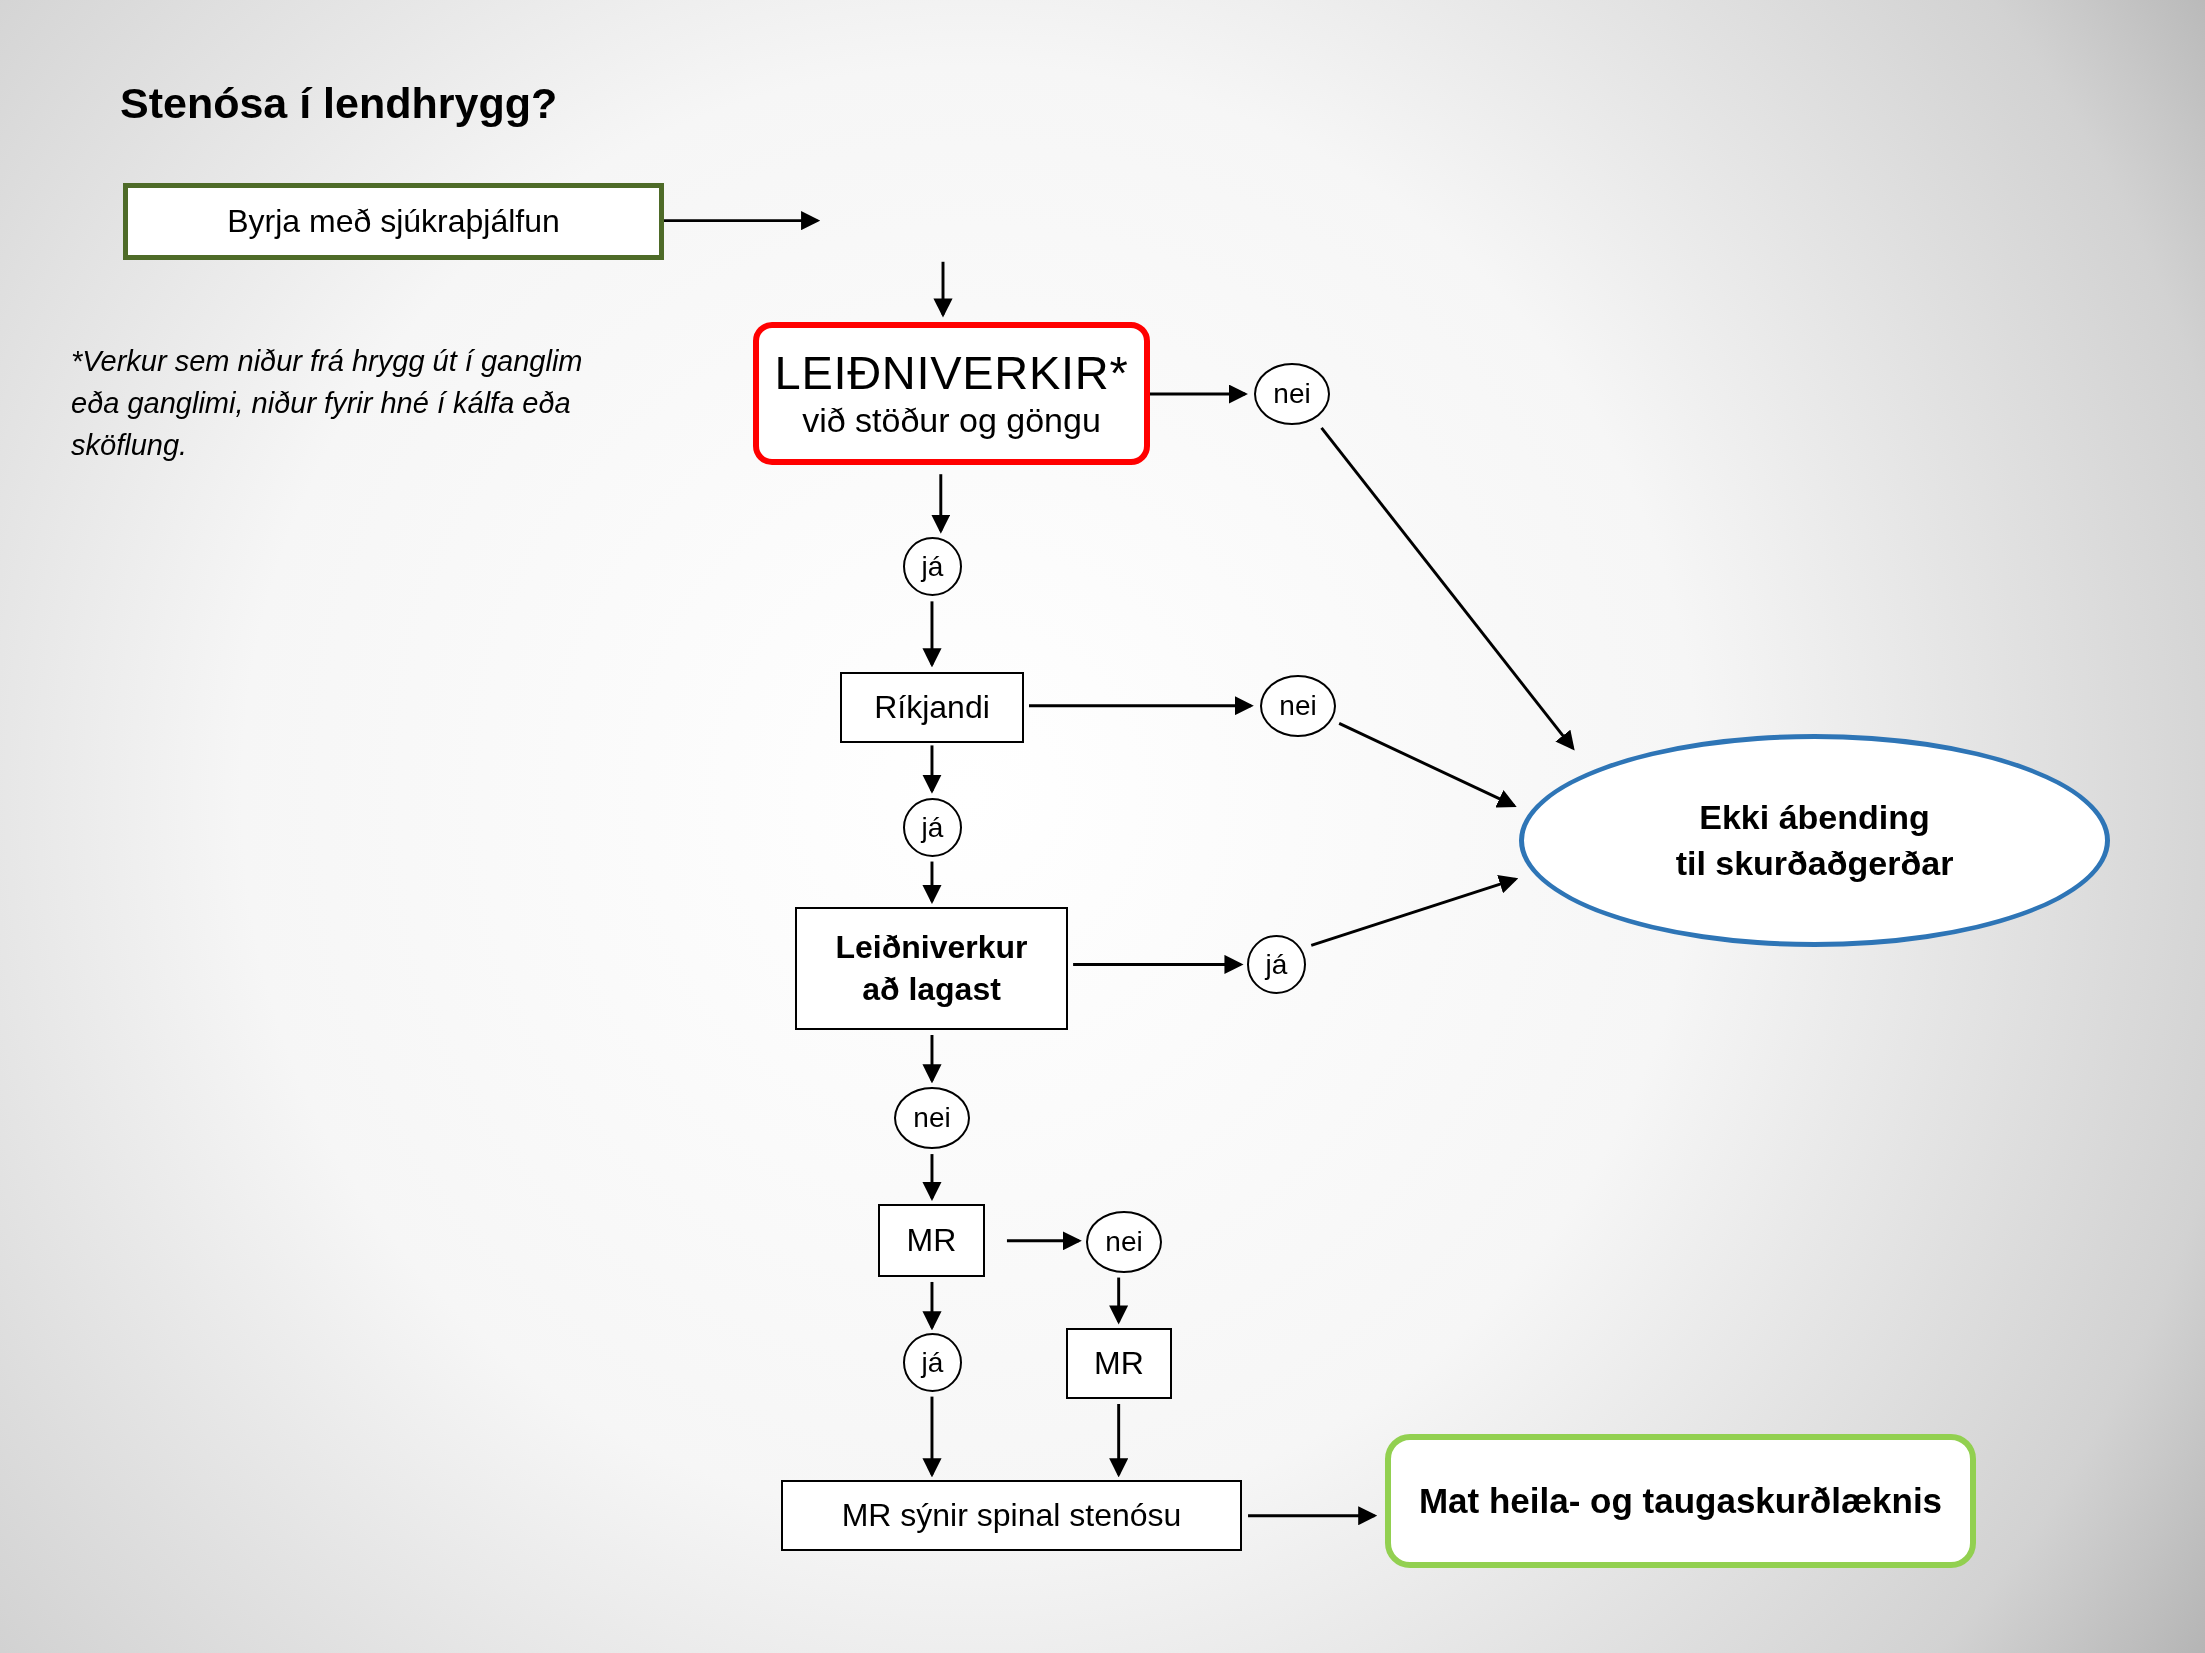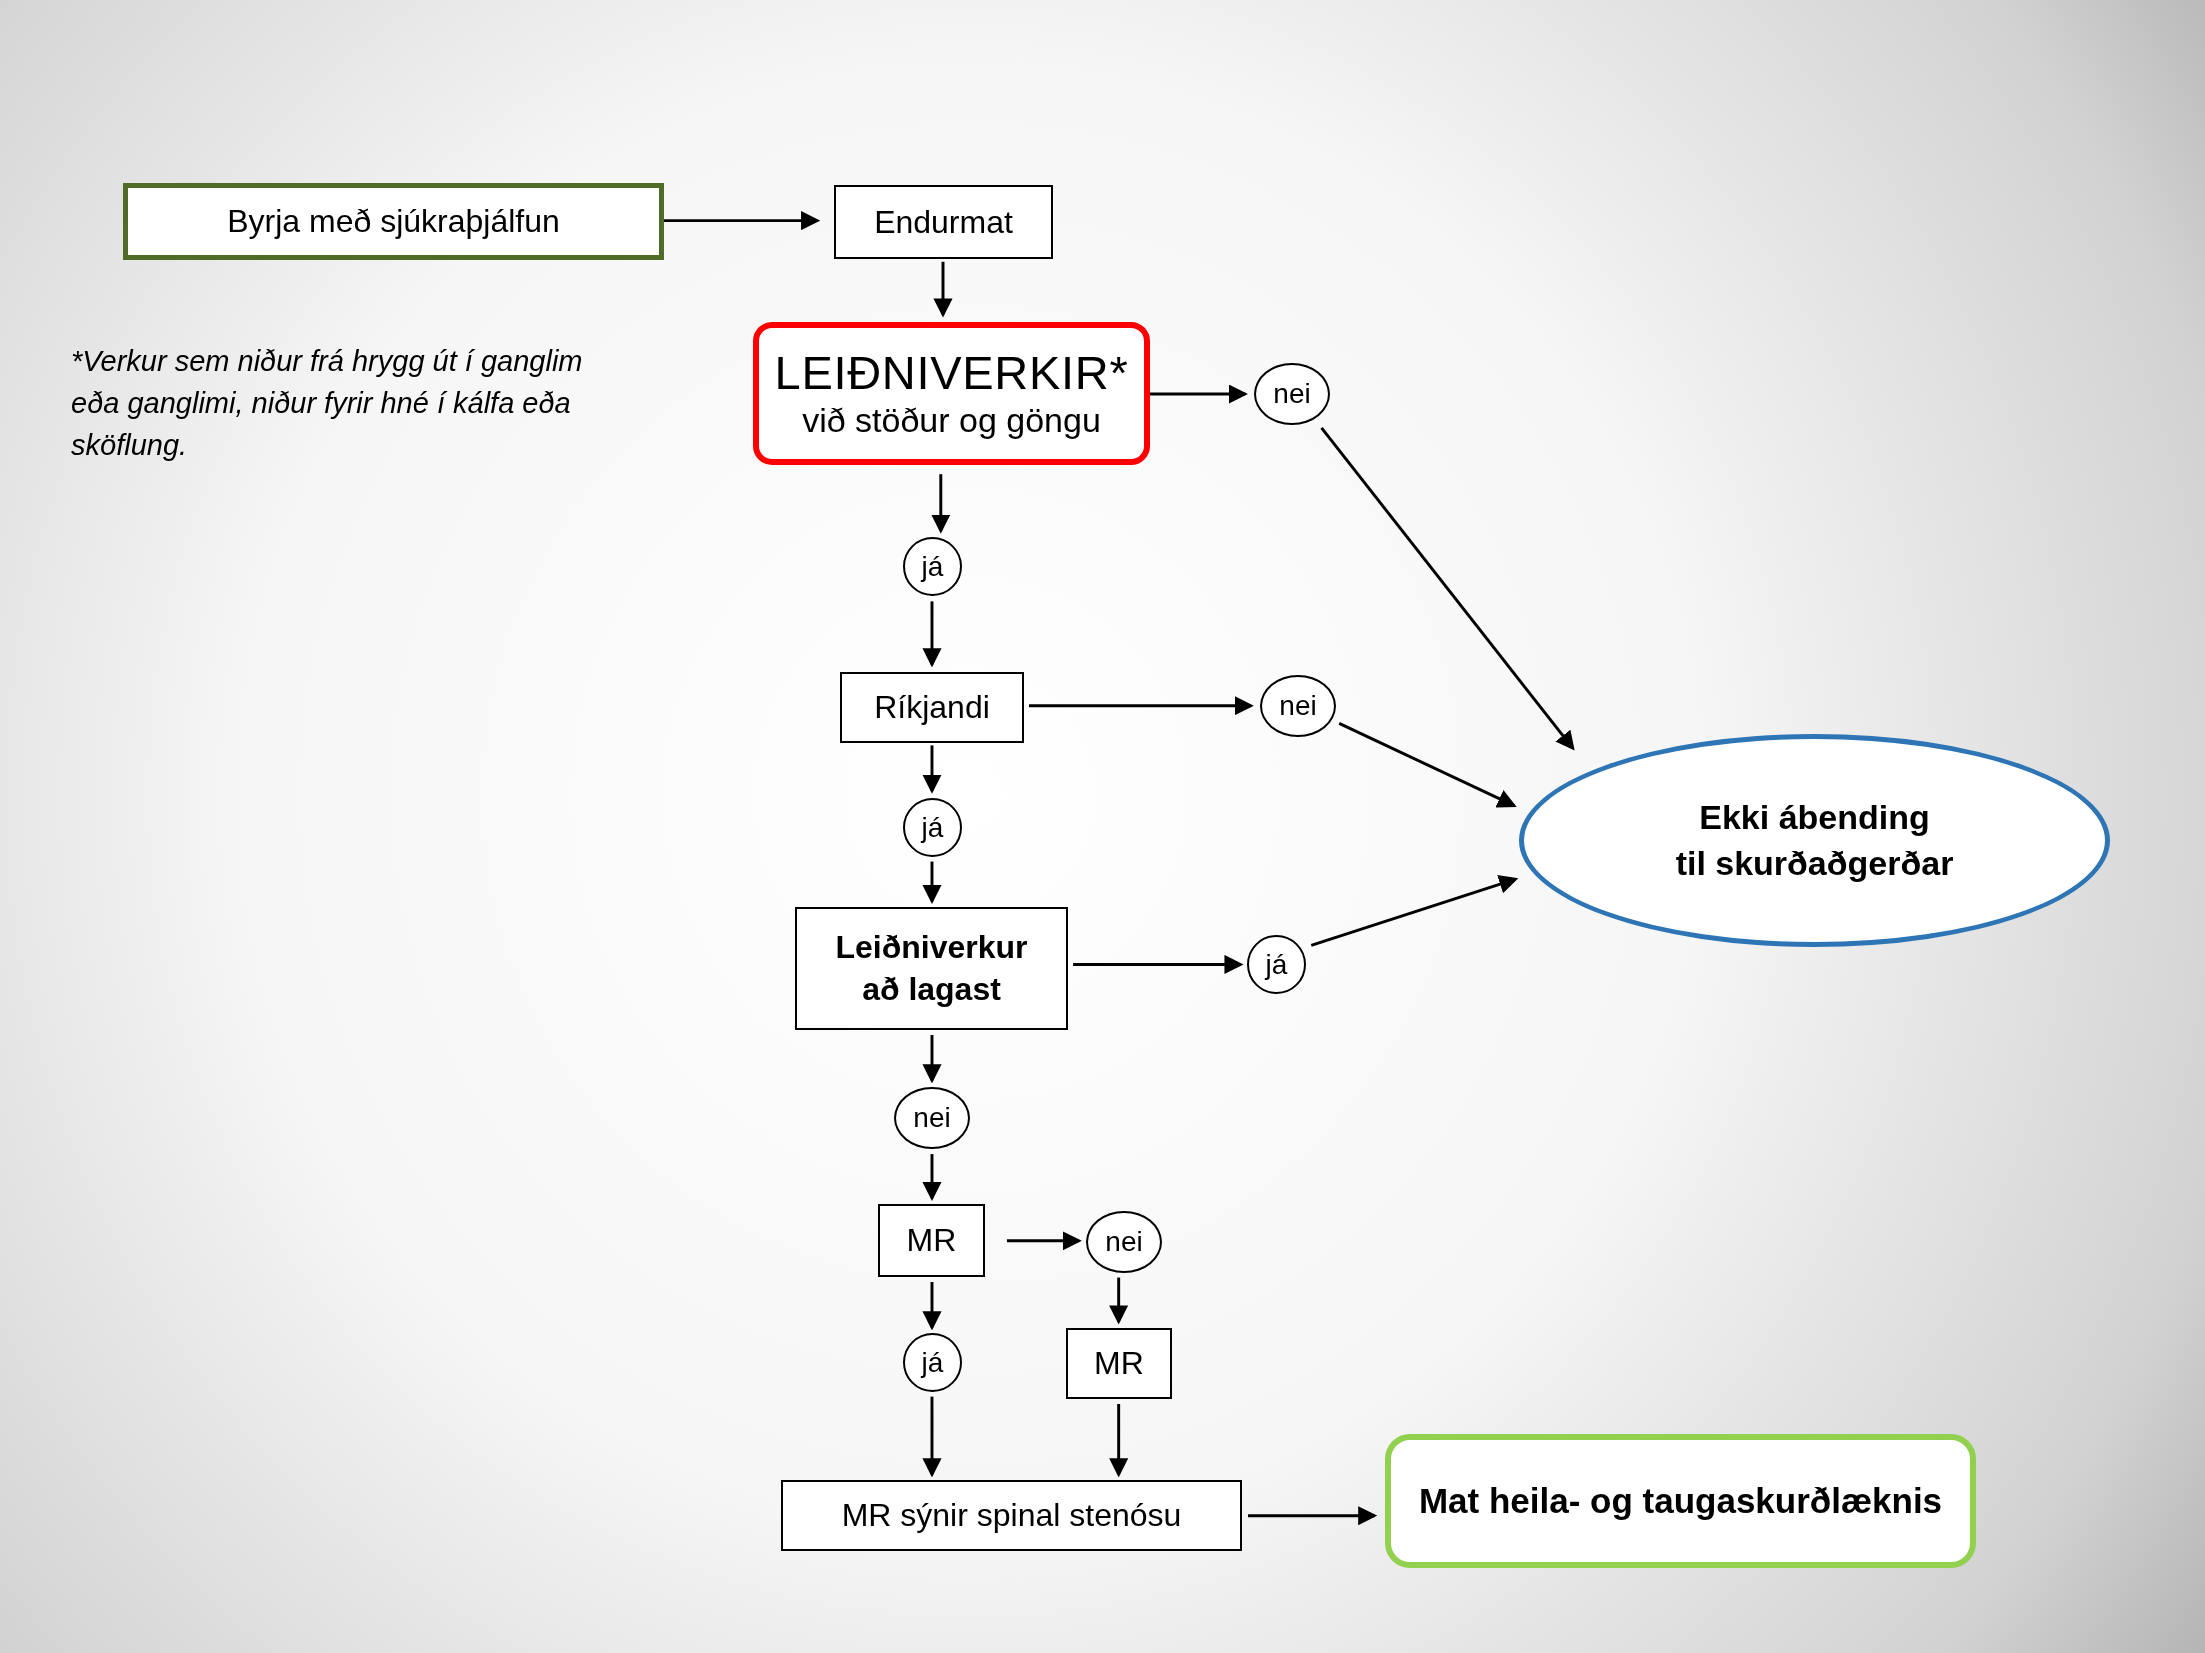--- a/index.html
+++ b/index.html
@@ -28,20 +28,21 @@
   .two-line{flex-direction:column;line-height:1.3;font-weight:bold;}
   #page-title{position:absolute;left:120px;top:79px;font-size:43px;font-weight:bold;}
   #footnote{position:absolute;left:71px;top:340px;width:632px;
         font-style:italic;font-size:29px;line-height:1.45;}
 </style>
 </head>
 <body>
 
 <div id="canvas">
 
+  <div id="page-title">Stenósa í lendhrygg?</div>
 
   <div id="footnote">
     <div>*Verkur sem niður frá hrygg út í ganglim</div>
     <div>eða ganglimi, niður fyrir hné í kálfa eða</div>
     <div>sköflung.</div>
   </div>
 
   <svg id="arrow-layer" viewBox="0 0 3000 2250" xmlns="http://www.w3.org/2000/svg">
     <defs>
       <marker id="ah" viewBox="0 0 10 10" refX="8.5" refY="5" markerWidth="6.5" markerHeight="6.5" orient="auto-start-reverse">
@@ -65,21 +66,20 @@
     <line x1="1370" y1="1688" x2="1468" y2="1688" marker-end="url(#ah)"></line>
     <line x1="1522" y1="1738" x2="1522" y2="1798" marker-end="url(#ah)"></line>
     <line x1="1268" y1="1744" x2="1268" y2="1806" marker-end="url(#ah)"></line>
     <line x1="1268" y1="1900" x2="1268" y2="2006" marker-end="url(#ah)"></line>
     <line x1="1522" y1="1910" x2="1522" y2="2006" marker-end="url(#ah)"></line>
     <line x1="1698" y1="2062" x2="1870" y2="2062" marker-end="url(#ah)"></line>
   </svg>
 
   <div class="node start-box" style="left:123px;top:183px;width:541px;height:77px;">Byrja með sjúkraþjálfun</div>
 
-  <div class="node box" style="left:834px;top:185px;width:219px;height:74px;">Endurmat</div>
 
   <div class="node alert-box" style="left:742px;top:322px;width:397px;height:143px;">
     <div class="alert-title">LEIÐNIVERKIR*</div>
     <div class="alert-sub">við stöður og göngu</div>
   </div>
 
   <div class="node circle" style="left:1254px;top:363px;width:76px;height:62px;">nei</div>
   <div class="node circle" style="left:903px;top:537px;width:59px;height:59px;">já</div>
   <div class="node circle" style="left:1260px;top:675px;width:76px;height:62px;">nei</div>
   <div class="node circle" style="left:903px;top:798px;width:59px;height:59px;">já</div>

